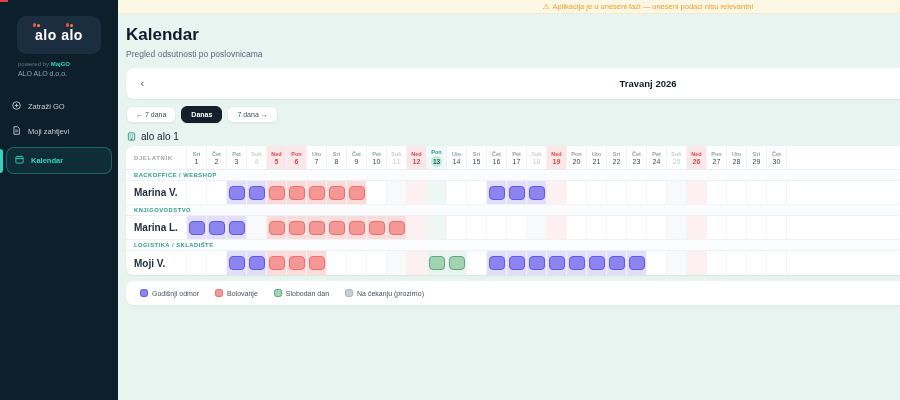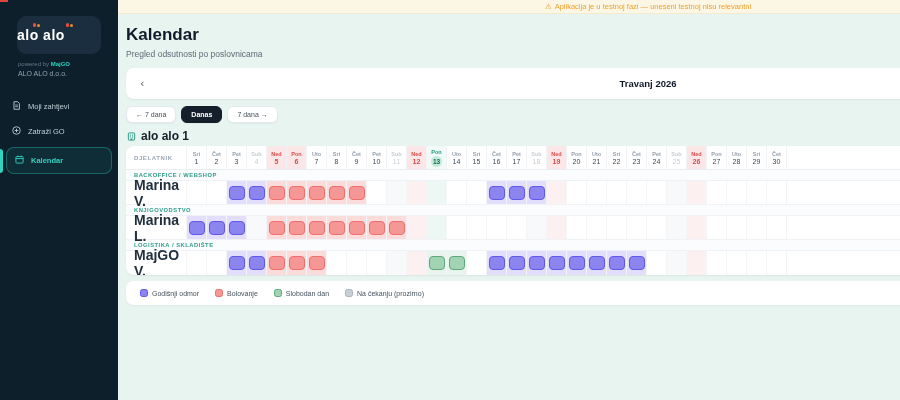--- a/index.html
+++ b/index.html
@@ -3,21 +3,21 @@
 <meta charset="utf-8">
 <style>
   * { margin:0; padding:0; box-sizing:border-box; }
   html,body { width:900px; height:400px; overflow:hidden; }
   body { display:flex; font-family:"Liberation Sans","DejaVu Sans",sans-serif; background:#e8f4ef; position:relative; }
   .corner-dash { position:absolute; top:0; left:0; width:8px; height:2px; background:#e0443c; z-index:9; }
 
   
   .sidebar { width:118px; min-width:118px; background:#0c1f2b; position:relative; z-index:2; }
   .logo-box { margin:16px auto 0 17px; width:84px; height:38px; background:#1b2e3f; border-radius:9px;
-              display:flex; align-items:center; justify-content:flex-start; position:relative; }
+              display:flex; align-items:center; justify-content:center; position:relative; }
   .logo-text { color:#ffffff; font-weight:bold; font-size:14px; letter-spacing:.5px; }
   .ldot { position:absolute; width:2.5px; height:3.5px; border-radius:1.5px; top:7px; }
   .ldot.r1 { left:16px; background:#e8533f; }
   .ldot.o1 { left:20px; background:#ef8b2e; height:2.5px; top:8px; }
   .ldot.r2 { left:49px; background:#e8533f; }
   .ldot.o2 { left:53px; background:#ef8b2e; height:2.5px; top:8px; }
   .powered { margin:7px 0 0 18px; font-size:6px; color:#66798a; }
   .powered .brand { color:#2fd4c0; font-weight:bold; }
   .company { margin:3px 0 0 18px; font-size:7px; color:#93a4af; }
 
@@ -44,21 +44,21 @@
   .prev-btn { position:absolute; left:14px; color:#4a5866; font-size:11px; line-height:1; cursor:pointer; font-family:"DejaVu Sans",sans-serif; }
   .month-title { width:100%; text-align:center; font-weight:bold; font-size:9.5px; color:#101828; }
 
   .range-row { display:flex; gap:5px; margin:7px 0 0 8px; }
   .range-btn { background:#fff; border:1px solid #e4e9ef; border-radius:6px; padding:4px 9px;
                font-size:7px; color:#424f5e; cursor:pointer; box-shadow:0 1px 1px rgba(16,24,40,.04); }
   .range-btn.active { background:#141f2b; color:#fff; border-color:#141f2b; font-weight:bold; }
 
   .location-row { display:flex; align-items:center; gap:5px; margin:8px 0 0 9px; height:10px; }
   .location-row svg { width:9px; height:9px; }
-  .location-label { font-size:12px; font-weight:bold; color:#13202c; }
+  .location-label { font-size:10px; font-weight:normal; color:#13202c; }
 
   .table-card { margin:5px 0 0 8px; width:1044px; background:#fff; border-radius:8px;
                 box-shadow:0 1px 2px rgba(16,24,40,.06); overflow:hidden; }
   .t-head { display:flex; height:24px; border-bottom:1px solid #e9edf2; }
   .emp-col { width:60px; min-width:60px; display:flex; align-items:center; padding-left:8px; }
   .emp-head-label { font-size:6px; color:#9aa7b4; letter-spacing:.6px; font-weight:bold; }
   .day-head { width:20px; min-width:20px; display:flex; flex-direction:column; align-items:center;
               justify-content:center; gap:1px; border-left:1px solid #f1f3f6; }
   .day-head .dow { font-size:5.5px; color:#94a0ad; font-weight:bold; }
   .day-head .num { font-size:7px; color:#3c4a59; }
@@ -68,21 +68,21 @@
   .day-head.today { background:#f1faf6; }
   .day-head.today .dow { color:#1e9c82; }
   .day-head.today .num { width:11px; height:11px; border-radius:50%; background:#c4ead9; color:#116a57;
                          display:flex; align-items:center; justify-content:center; font-size:6.5px; font-weight:bold; }
   .filler { flex:1; border-left:1px solid #f1f3f6; }
 
   .group-row { height:11px; display:flex; align-items:center; padding-left:8px; background:#fbfcfd;
                border-bottom:1px solid #eef1f5; font-size:5.8px; font-weight:bold; color:#2f9d8a; letter-spacing:.5px; }
   .emp-row { display:flex; height:24px; border-bottom:1px solid #f0f2f5; }
   .emp-row:last-child { border-bottom:none; }
-  .emp-name { font-size:14px; font-weight:bold; color:#22303e; }
+  .emp-name { font-size:10px; font-weight:bold; color:#22303e; }
   .cell { width:20px; min-width:20px; border-left:1px solid #f3f5f7; display:flex;
           align-items:center; justify-content:center; }
   .cell.sat { background:#f8f9fb; }
   .cell.sun, .cell.holiday { background:#fdf0f0; }
   .cell.today { background:#edf7f3; }
   .pill { width:16px; height:14px; border-radius:4px; border:1.5px solid; }
 
   .legend-card { margin:6px 0 0 8px; width:1044px; height:24px; background:#fff; border-radius:7px;
                  box-shadow:0 1px 2px rgba(16,24,40,.05); display:flex; align-items:center; gap:16px; padding-left:14px; }
   .legend-item { display:flex; align-items:center; gap:4px; font-size:7px; color:#44515e; }
@@ -102,50 +102,50 @@
     <span class="logo-text">alo alo</span>
   </div>
   <div class="powered">
     <span>powered by</span>
     <span class="brand">MajGO</span>
   </div>
   <div class="company">ALO ALO d.o.o.</div>
   <div class="menu" id="menu">
       <div class="menu-item">
         <span><svg viewBox="0 0 10 10">
+            <circle cx="5" cy="5" r="4.2" fill="none" stroke="currentColor" stroke-width="1"></circle>
+            <line x1="5" y1="3" x2="5" y2="7" stroke="currentColor" stroke-width="1"></line>
+            <line x1="3" y1="5" x2="7" y2="5" stroke="currentColor" stroke-width="1"></line>
+          </svg></span>
+        <span>Zatraži GO</span>
+      </div>
+      <div class="menu-item">
+        <span><svg viewBox="0 0 10 10">
             <path d="M2.2 0.8 h4 l2 2 v6.4 h-6 z" fill="none" stroke="currentColor" stroke-width="1"></path>
             <line x1="3.5" y1="4.5" x2="6.7" y2="4.5" stroke="currentColor" stroke-width="0.8"></line>
             <line x1="3.5" y1="6.3" x2="6.7" y2="6.3" stroke="currentColor" stroke-width="0.8"></line>
           </svg></span>
         <span>Moji zahtjevi</span>
-      </div>
-      <div class="menu-item">
-        <span><svg viewBox="0 0 10 10">
-            <circle cx="5" cy="5" r="4.2" fill="none" stroke="currentColor" stroke-width="1"></circle>
-            <line x1="5" y1="3" x2="5" y2="7" stroke="currentColor" stroke-width="1"></line>
-            <line x1="3" y1="5" x2="7" y2="5" stroke="currentColor" stroke-width="1"></line>
-          </svg></span>
-        <span>Zatraži GO</span>
       </div>
       <div class="menu-item active">
         <span><svg viewBox="0 0 10 10">
             <rect x="1" y="1.8" width="8" height="7.2" rx="1" fill="none" stroke="currentColor" stroke-width="1"></rect>
             <line x1="1" y1="4" x2="9" y2="4" stroke="currentColor" stroke-width="1"></line>
             <line x1="3.2" y1="0.6" x2="3.2" y2="2.4" stroke="currentColor" stroke-width="1"></line>
             <line x1="6.8" y1="0.6" x2="6.8" y2="2.4" stroke="currentColor" stroke-width="1"></line>
           </svg></span>
         <span>Kalendar</span>
       </div>
     </div>
 </div>
 
 <div class="main">
   <div class="content">
     <div class="banner">
-      <span class="warn">⚠</span><span>Aplikacija je u testnoj fazi — uneseni testnoj nisu relevantni</span>
+      <span class="warn">⚠</span><span>Aplikacija je u uneseni fazi — uneseni podaci nisu relevantni</span>
     </div>
 
     <div class="page-head">
       <div class="page-title">Kalendar</div>
       <div class="subtitle">Pregled odsutnosti po poslovnicama</div>
     </div>
 
     <div class="nav-card">
       <span class="prev-btn">‹</span>
       <span class="month-title">Travanj 2026</span>
@@ -409,21 +409,21 @@
             <div class="cell sun"></div>
             <div class="cell work"></div>
             <div class="cell work"></div>
             <div class="cell work"></div>
             <div class="cell work"></div>
             <div class="filler"></div>
           </div>
           <div class="group-row">LOGISTIKA / SKLADIŠTE</div>
           <div class="emp-row">
             <div class="emp-col">
-              <span class="emp-name">MajGO V.</span>
+              <span class="emp-name">Moji V.</span>
             </div>
             <div class="cell work"></div>
             <div class="cell work"></div>
             <div class="cell work" style="background: rgb(226, 222, 251);">
               <div class="pill" style="background: rgb(140, 133, 240); border-color: rgb(96, 88, 232);"></div>
             </div>
             <div class="cell sat" style="background: rgb(226, 222, 251);">
               <div class="pill" style="background: rgb(140, 133, 240); border-color: rgb(96, 88, 232);"></div>
             </div>
             <div class="cell sun" style="background: rgb(252, 220, 219);">

